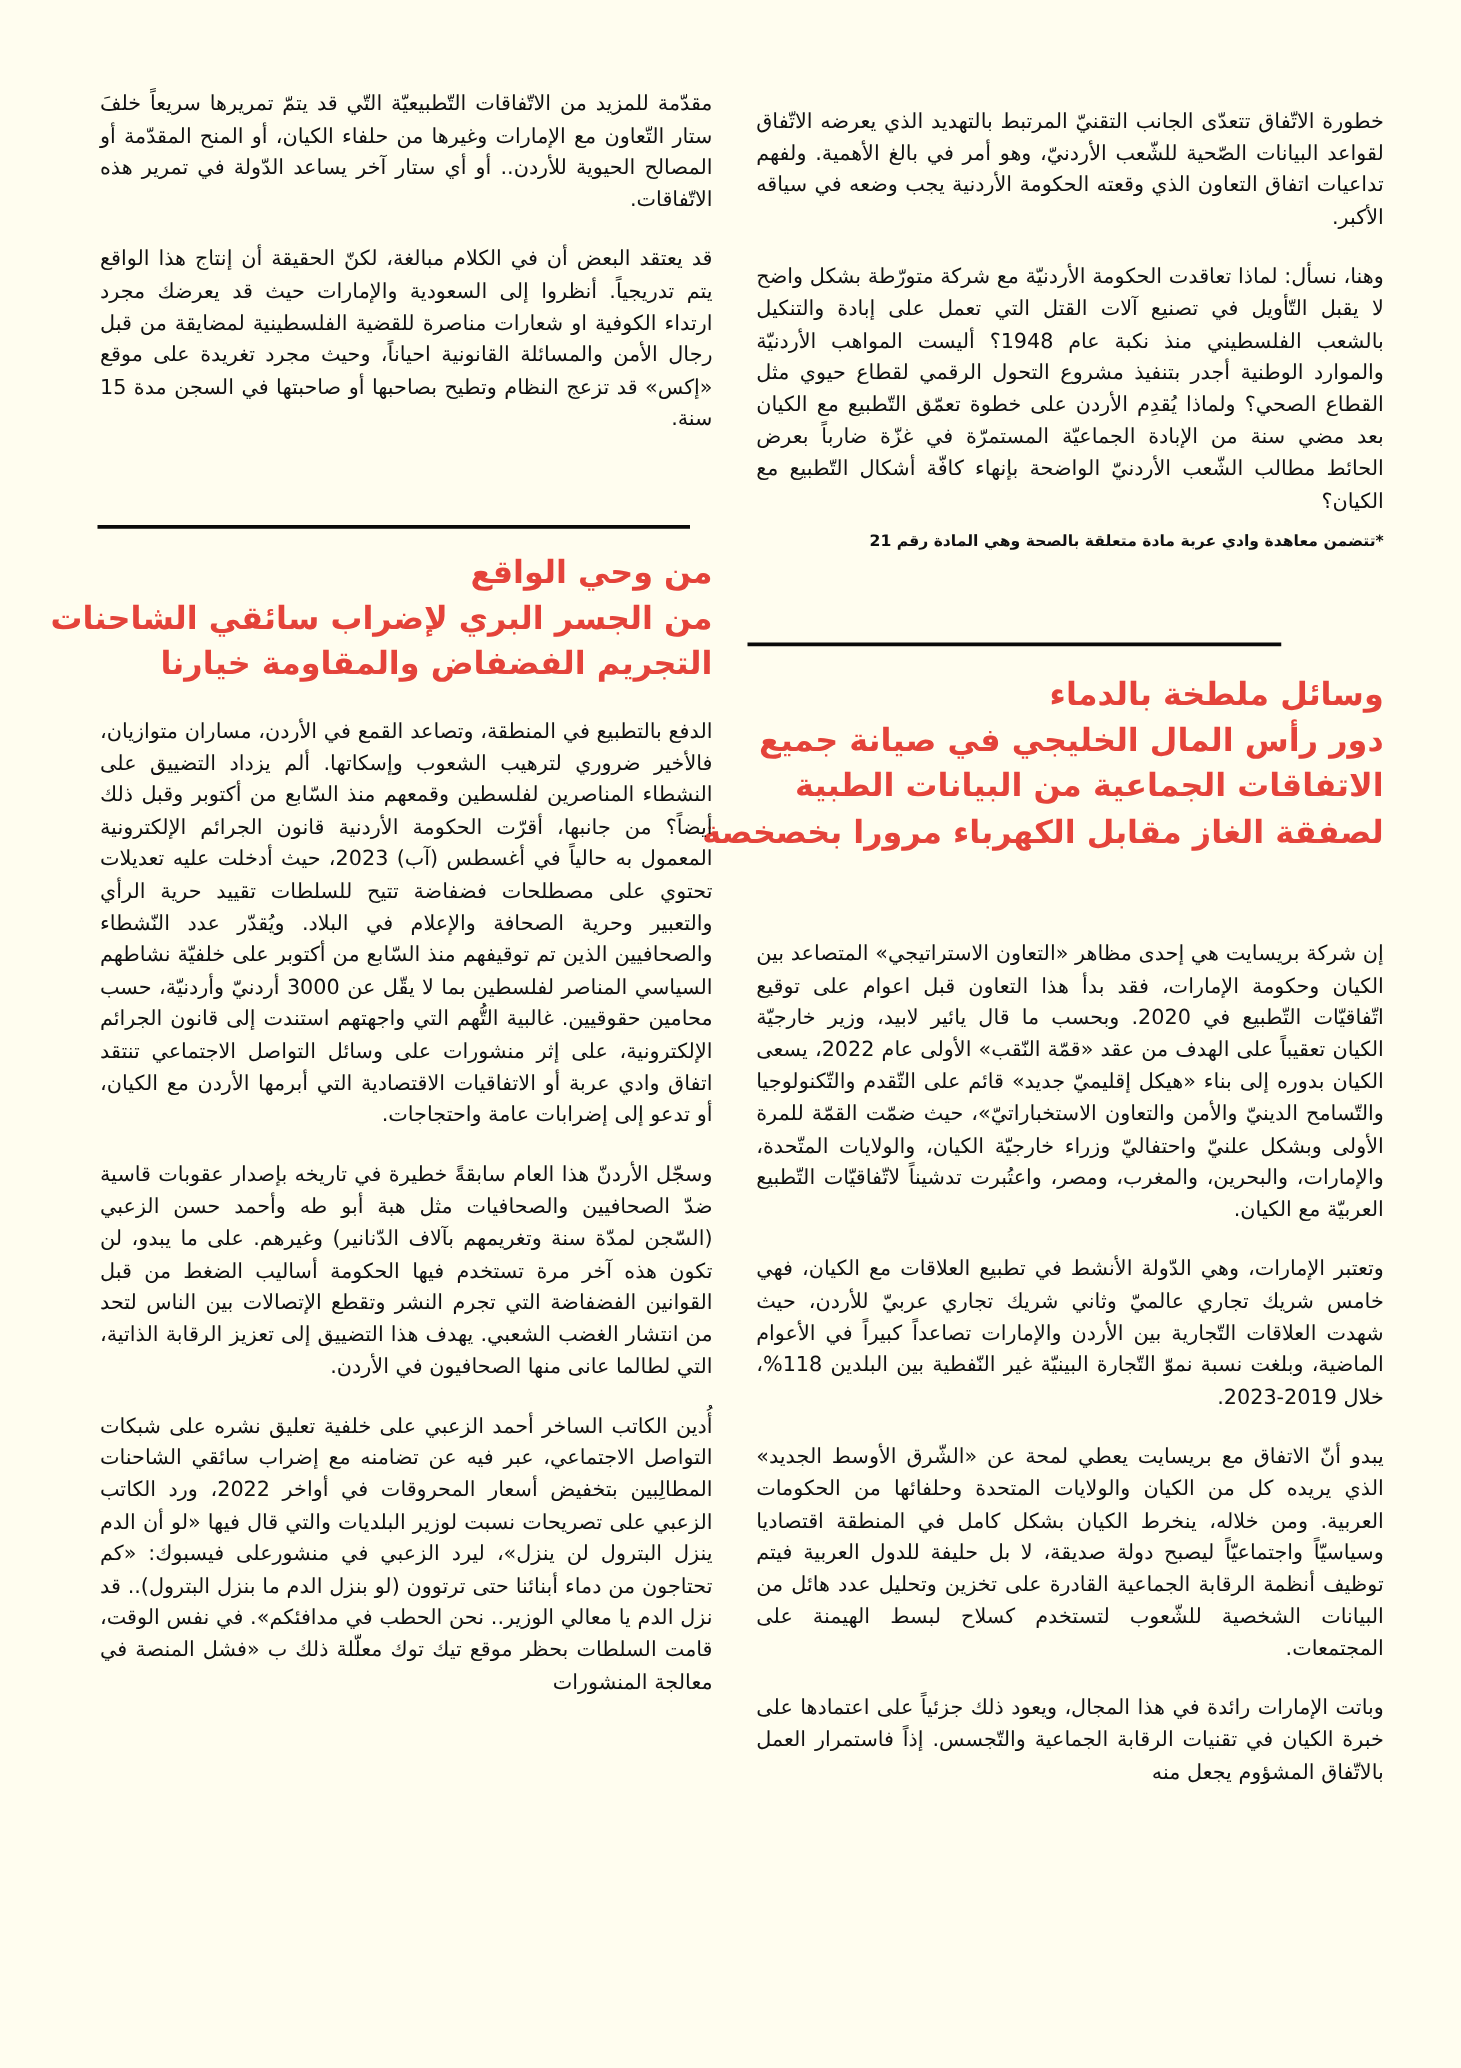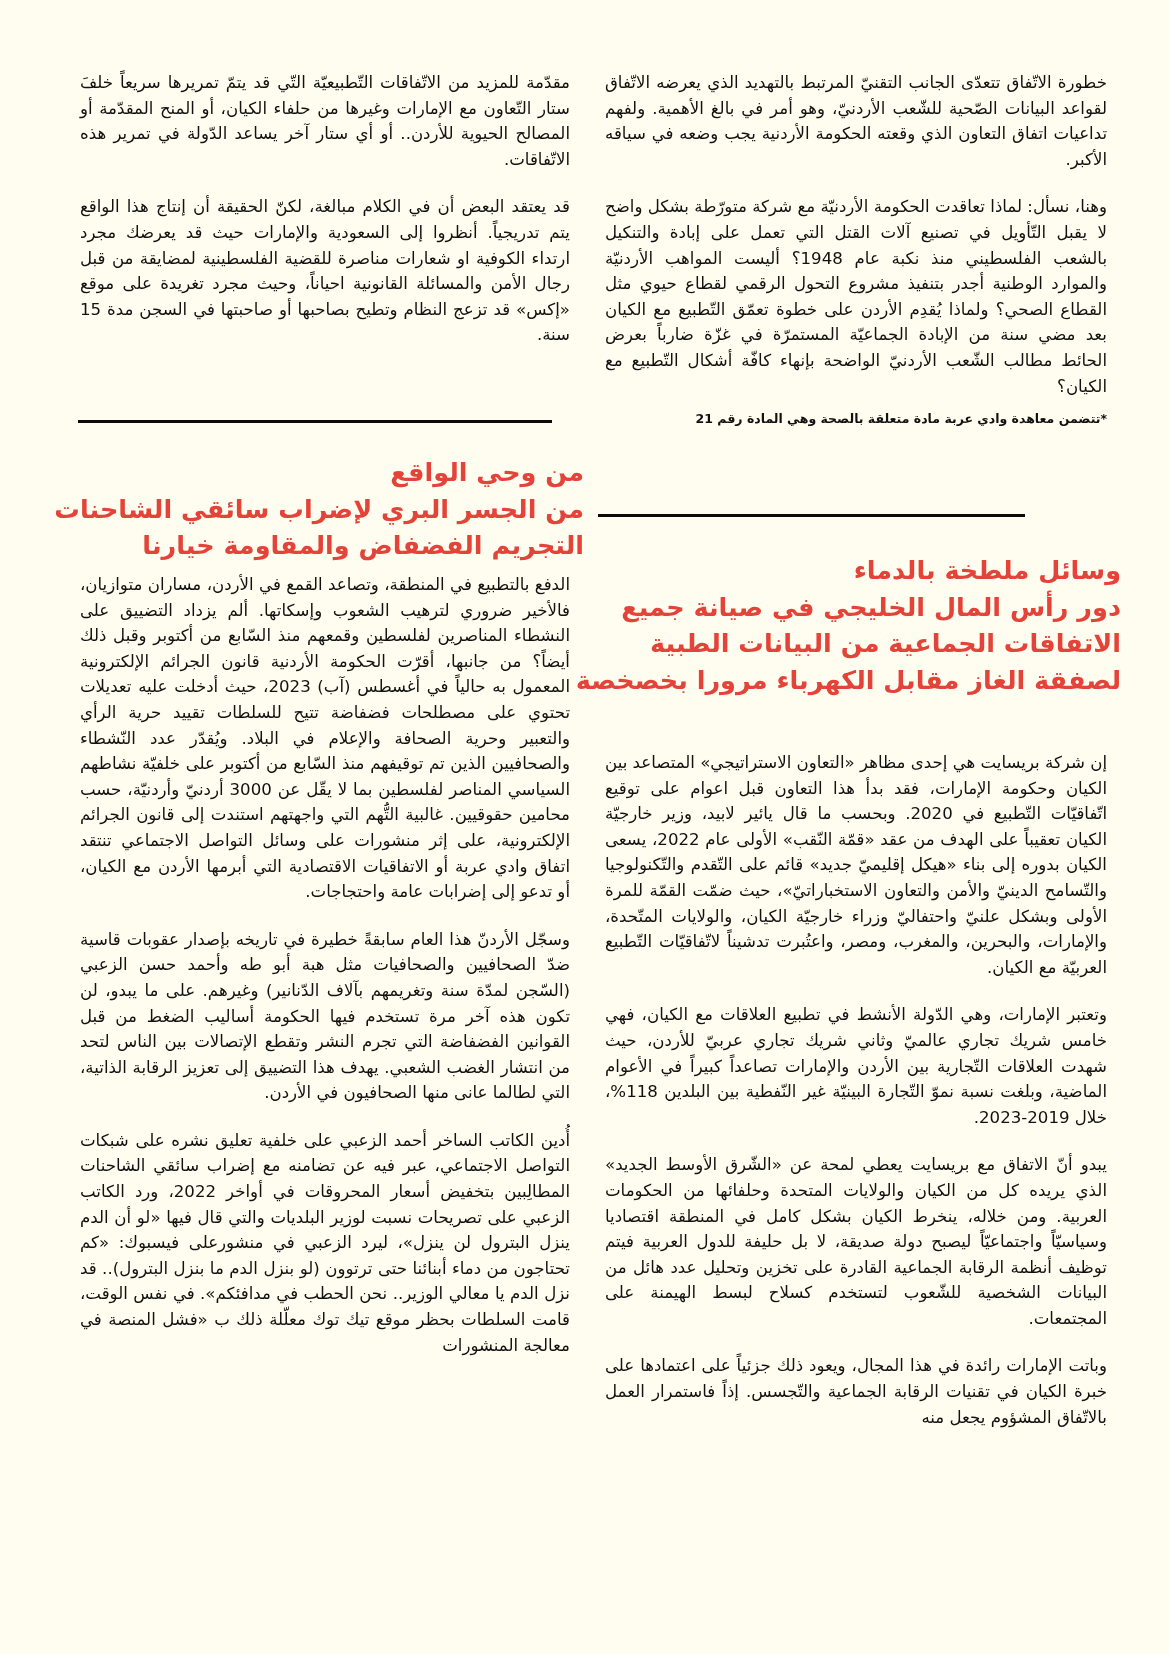--- a/index.html
+++ b/index.html
@@ -24,21 +24,21 @@
     }
     .col {
       position: absolute;
       direction: rtl;
       text-align: justify;
       text-align-last: right;
     }
     .col-right {
       left: 605px;
       width: 502px;
-      top: 70px;
+      top: 84px;
     }
     .col-left {
       left: 80px;
       width: 490px;
       top: 70px;
     }
     p.body {
       margin: 0 0 22px 0;
       font-size: 16.6px;
       line-height: 25.6px;
@@ -62,21 +62,21 @@
       width: 427px;
       top: 514px;
     }
     .rule-left {
       position: absolute;
       left: 78px;
       width: 474px;
       top: 420px;
     }
     .headline {
-      margin: 14px;
+      margin: 0;
       color: #e4433a;
       font-weight: bold;
       font-family: "DejaVu Sans", sans-serif;
       direction: rtl;
     }
     .headline .line {
       display: block;
       font-size: 25.5px;
       line-height: 36.5px;
       white-space: nowrap;

